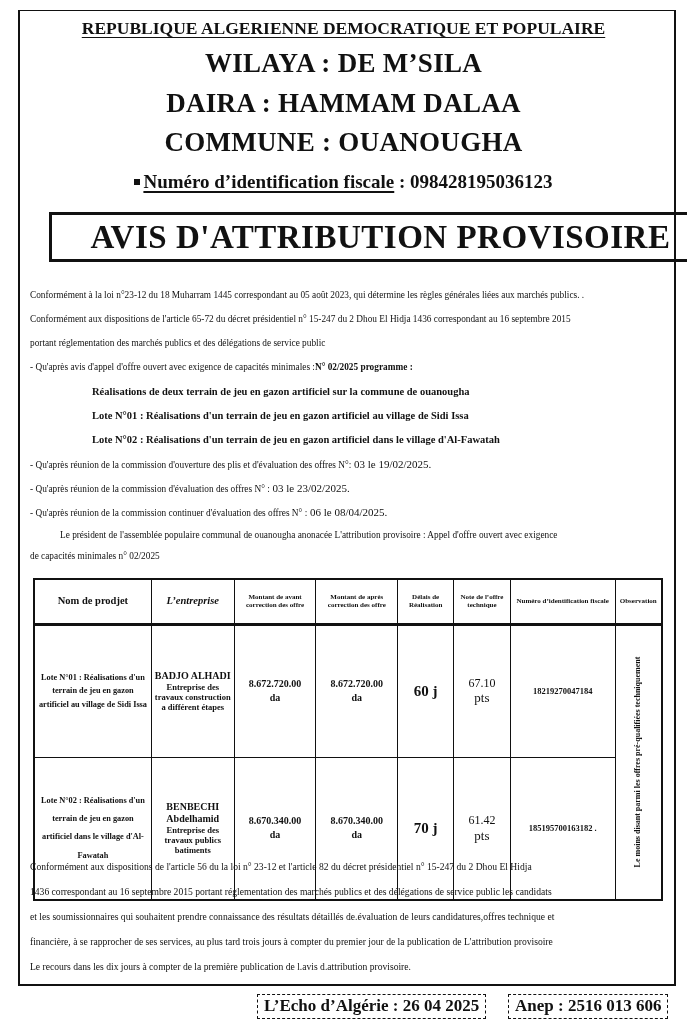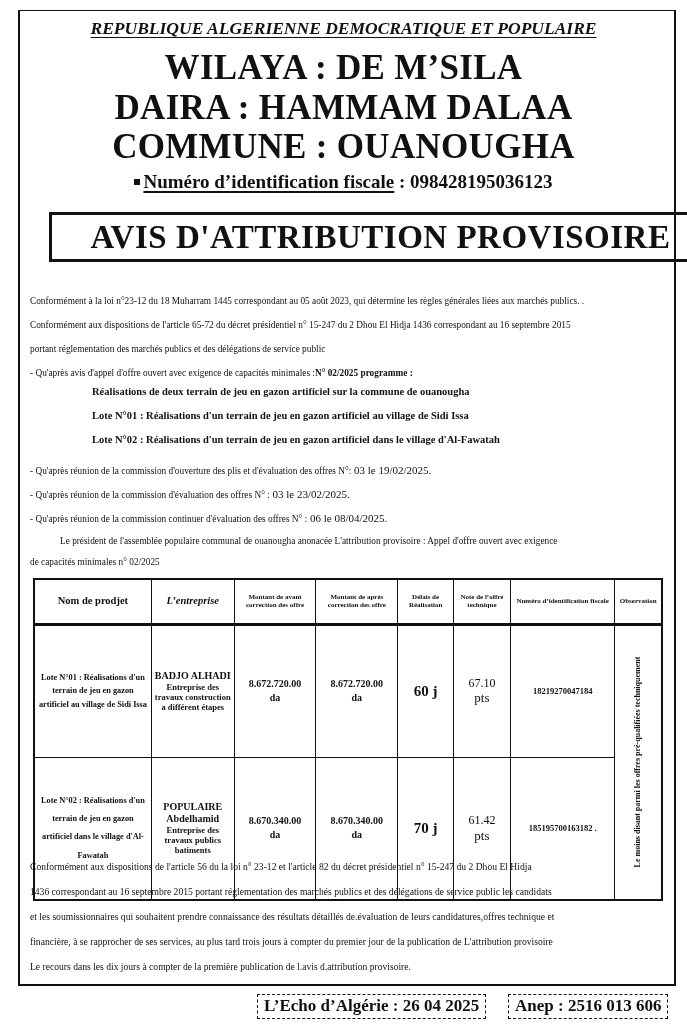--- a/index.html
+++ b/index.html
@@ -1,29 +1,29 @@
 <!DOCTYPE html>
 <html><head>
 <meta charset="utf-8">
 <style>
   html, body { margin:0; padding:0; background:#ffffff; }
   body { width:687px; height:1024px; position:relative; overflow:hidden; color:#111; font-family:"Liberation Serif", serif; }
   .frame { position:absolute; left:18px; top:10px; width:658px; height:976px; border:2px solid #111; border-top-width:1px; box-sizing:border-box; }
   .hdr { position:absolute; left:0; width:687px; text-align:center; font-weight:bold; }
-  .h-rep { top:18px; font-size:17.5px;font-style:italic; }
+  .h-rep { top:18px; font-size:17.5px; }
   .h-rep span { text-decoration:underline; text-decoration-thickness:1px; text-underline-offset:3px; }
-  .h-big { font-size:35px; letter-spacing:0.3px; }
+  .h-big { font-size:27px; letter-spacing:0.3px; }
   .h-wil { top:48px; }
   .h-dai { top:88px; }
   .h-com { top:127px; }
   .h-nif { top:171px; font-size:19px;text-align:center; }
   .h-nif .u { text-decoration:underline; text-decoration-thickness:1.5px; text-underline-offset:3px; }
   .bullet-sq { display:inline-block; width:6px; height:6px; background:#111; vertical-align:middle; margin-right:3px; position:relative; top:-2px; }
   .titlebox { position:absolute; left:49px; top:212px; width:663px; height:50px; border:3px solid #111; box-sizing:border-box; text-align:center; font-weight:bold; font-size:33px; line-height:44px; letter-spacing:0.5px; }
-  .p { position:absolute; left:30px; font-size:9.3px; white-space:nowrap; font-family:"Liberation Serif", serif;margin-top:6px; }
+  .p { position:absolute; left:30px; font-size:9.3px; white-space:nowrap; font-family:"Liberation Serif", serif; }
   .p b { font-weight:bold; }
   .ind { position:absolute; font-size:10.5px; font-weight:bold; white-space:nowrap; }
   .p2 { font-size:11px; }
   table.res { position:absolute; left:33px; top:578px; width:630px; border-collapse:collapse; font-family:"Liberation Serif", serif;border-radius:20px; }
   table.res td, table.res th { border:1px solid #111; text-align:center; vertical-align:middle; padding:0 2px; }
   table.res { border:2.5px solid #111; }
   table.res thead tr { height:45px; }
   table.res thead th { border-bottom:3px solid #111; font-weight:bold; font-size:7px; line-height:1.15; }
   table.res thead th.big { font-size:10.5px; }
   table.res tbody tr.r1 { height:133px; }
@@ -119,21 +119,21 @@
         <div class="pts">pts</div>
       </td>
       <td class="c-nif">18219270047184</td>
       <td class="obs" rowspan="2">
         <div class="obs-text">Le moins disant parmi les offres pré-qualifiées techniquement</div>
       </td>
     </tr>
     <tr class="r2">
       <td class="c-proj" style="line-height:2.2;">Lote N°02 : Réalisations d'un terrain de jeu en gazon artificiel dans le village d'Al-Fawatah</td>
       <td class="c-ent">
-        <div style="font-size:10px;">POPULAIRE Abdelhamid</div>
+        <div style="font-size:10px;">BENBECHI Abdelhamid</div>
         <div>Entreprise des travaux publics batiments</div>
       </td>
       <td class="c-amt">
         <div>8.670.340.00</div>
         <div>da</div>
       </td>
       <td class="c-amt">
         <div>8.670.340.00</div>
         <div>da</div>
       </td>

